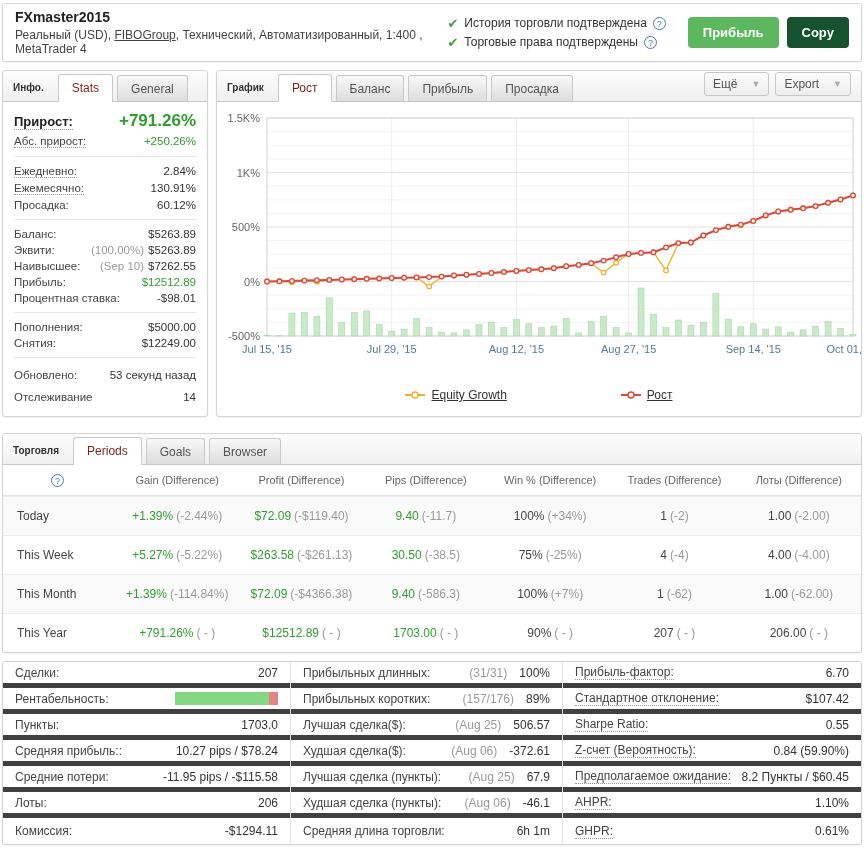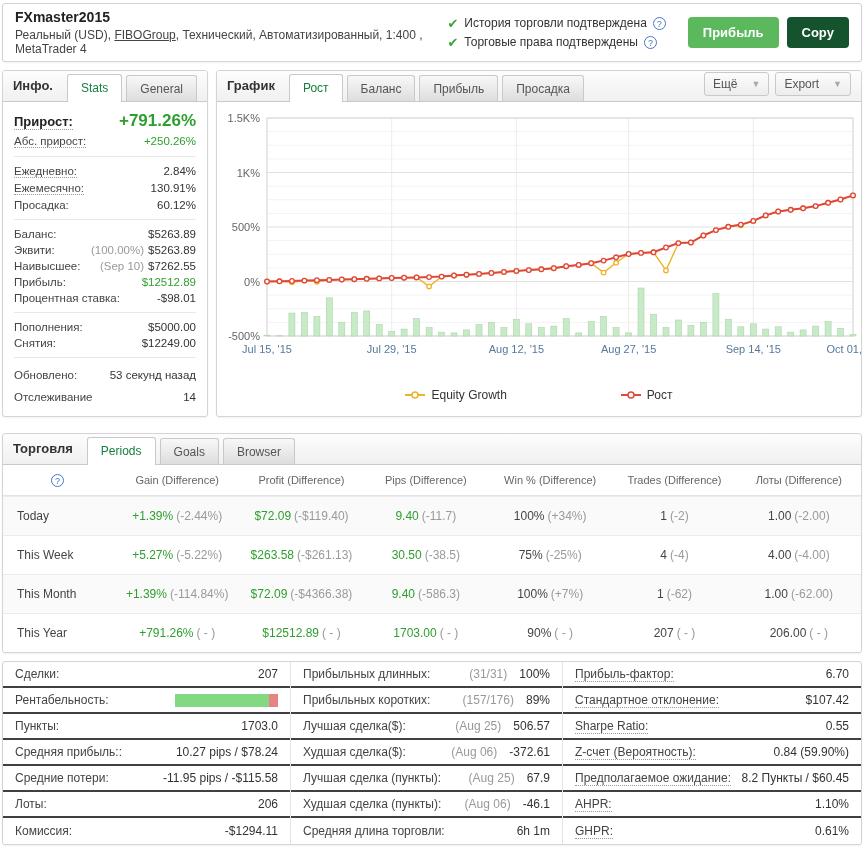--- a/index.html
+++ b/index.html
@@ -39,29 +39,29 @@
   }
   .btn-green { background: #5cb85c; }
   .btn-blue  { background: #14532d; }
   
   .tabbar {
     display: flex; align-items: flex-end;
     background: linear-gradient(#fdfdfd, #f0f0f0);
     border-bottom: 1px solid #c9c9c9;
     padding: 0 10px; height: 31px;
   }
-  .ptitle { font-weight: bold; font-size: 13px; color: #333; margin-right: 14px; padding-bottom: 8px; white-space: nowrap; }
+  .ptitle { font-weight: bold; font-size: 10px; color: #333; margin-right: 14px; padding-bottom: 8px; white-space: nowrap; }
   .tab {
     padding: 6px 13px 5px; font-size: 12px; color: #555;
     background: linear-gradient(#f8f8f8, #ddd);
     border: 1px solid #c9c9c9; border-bottom: none;
     border-radius: 3px 3px 0 0; margin-right: 4px; cursor: pointer; white-space: nowrap;
   }
   .tab.active {
-    background: #fff; color: #15803d; margin-bottom: -1px; padding-bottom: 7px;
+    background: #fff; color: #7f1d1d; margin-bottom: -1px; padding-bottom: 7px;
   }
   .tab-spacer { flex: 1; }
   .minibtn {
     background: linear-gradient(#fcfcfc, #ededed);
     border: 1px solid #c9c9c9; border-radius: 3px;
     font-size: 12px; color: #555; padding: 4px 8px; margin: 0 0 5px 6px;
     cursor: pointer; display: flex; align-items: center; font-family: inherit;
   }
   .caret { color: #a9a9a9; font-size: 9px; margin-left: 14px; }
   
@@ -77,42 +77,42 @@
   .ipre { color: #999; margin-right: 4px; }
   .green { color: #2e9e2e; }
   .big .ilabel { font-weight: bold; font-size: 13px; color: #222; }
   .big .ival { font-weight: bold; font-size: 17px; }
   .idiv { border-top: 1px solid #e8e8e8; margin: 6px 0; }
   .irow.tall { padding: 5px 0; }
   
   .chart-body { padding: 4px 2px 0; }
   .ytick { font-size: 11px; fill: #666; font-family: "Liberation Sans", sans-serif; }
   .xtick { font-size: 11px; fill: #56789a; font-family: "Liberation Sans", sans-serif; }
-  .legend { display: flex; justify-content: center; gap: 114px; padding: 10px 0 14px; }
+  .legend { display: flex; justify-content: center; gap: 114px; padding: 10px 0 14px; text-decoration: underline; }
   .legend-item { display: flex; align-items: center; font-size: 12px; color: #333; cursor: pointer; }
   .legend-item svg { margin-right: 6px; }
   
   .trow, .thead { display: flex; align-items: center; }
   .thead { border-bottom: 1px solid #e4e4e4; padding: 8px 0; font-size: 11px; color: #666; }
   .tcell { flex: 1; text-align: center; }
   .tcell.period { flex: none; width: 112px; text-align: left; padding-left: 14px; font-size: 12px; color: #444; }
   .trow { padding: 12px 0; border-top: 1px solid #ececec; font-size: 12px; }
   .trow:first-of-type { border-top: none; }
   .trow:nth-of-type(odd) { background: #fafafa; }
   .tv { color: #444; }
   .tv.green { color: #2e9e2e; }
   .td { color: #9a9a9a; margin-left: 3px; }
   
   .stats-grid { display: flex; }
   .scol { flex: 1; }
   .scol.c0 { flex: none; width: 288px; border-right: 1px solid #e4e4e4; }
   .scol.c1 { flex: none; width: 272px; border-right: 1px solid #e4e4e4; }
   .srow {
     display: flex; justify-content: space-between; align-items: center;
-    padding: 5px 12px; font-size: 12px; border-bottom: 2px solid #404040;
+    padding: 5px 12px; font-size: 12px; border-bottom: 5px solid #404040;
     height: 26px;
   }
   .scol .srow:last-child { border-bottom: none; }
   .slabel { color: #444; white-space: nowrap; }
   .sval { color: #333; text-align: right; white-space: nowrap; }
   .spre { color: #999; margin-right: 12px; }
   .pbar { display: flex; width: 103px; height: 13px; overflow: hidden; }
   .pbar-g { background: #82d982; height: 100%; }
   .pbar-r { background: #e88383; height: 100%; }
 </style>

